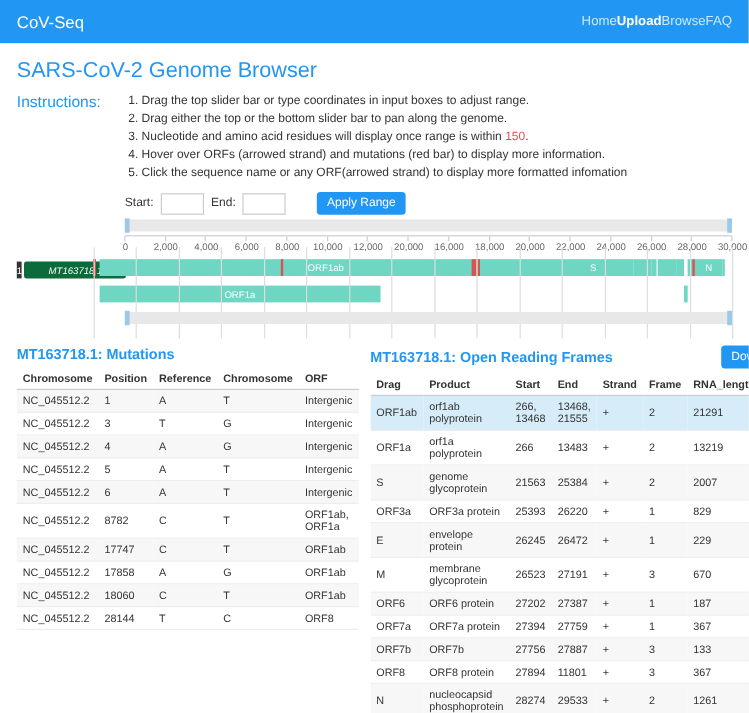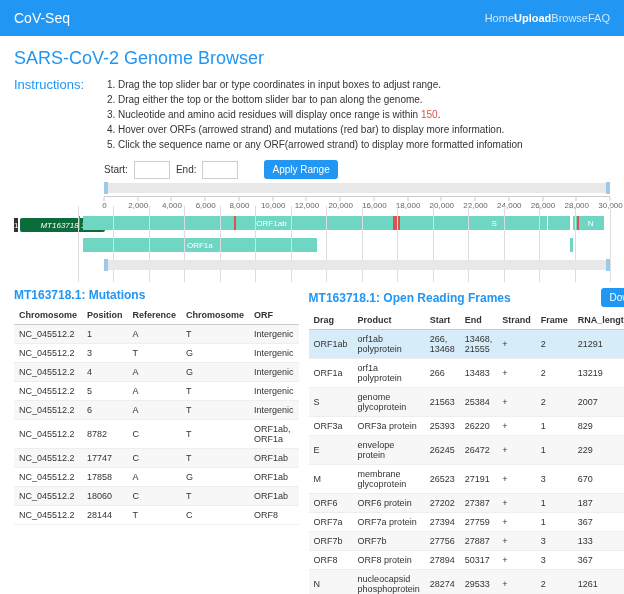--- a/index.html
+++ b/index.html
@@ -386,21 +386,21 @@
               <td>27887</td>
               <td>+</td>
               <td>3</td>
               <td>133</td>
               <td>No</td>
             </tr>
             <tr>
               <td>ORF8</td>
               <td>ORF8 protein</td>
               <td>27894</td>
-              <td>50317</td>
+              <td>11801</td>
               <td>+</td>
               <td>3</td>
               <td>367</td>
               <td>No</td>
             </tr>
             <tr class="even">
               <td>N</td>
               <td>nucleocapsid phosphoprotein</td>
               <td>28274</td>
               <td>29533</td>

